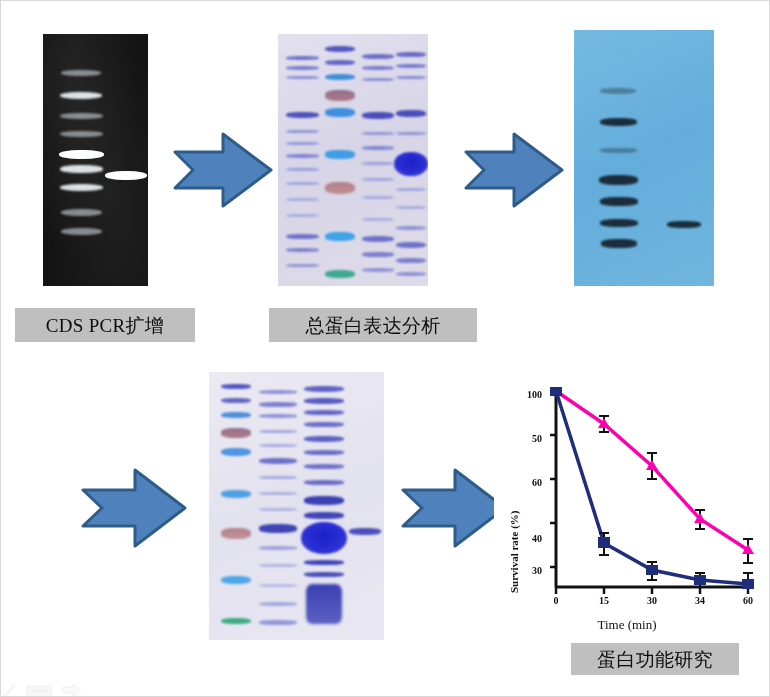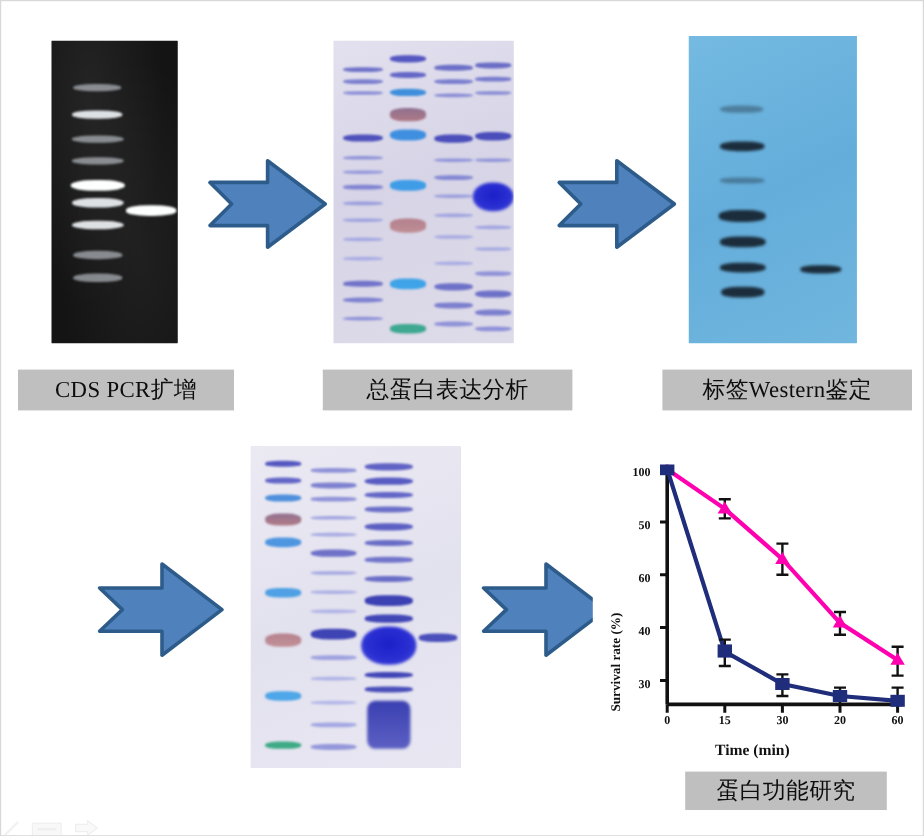--- a/index.html
+++ b/index.html
@@ -66,21 +66,21 @@
 
   
   .chartwrap{position:absolute;background:#ffffff;}
   .ylabel{
     position:absolute;
     transform:rotate(-90deg);
     transform-origin:left top;
     font-size:11px;font-weight:bold;color:#111;
     white-space:nowrap;
   }
-  .xlabel{position:absolute;font-size:13px;font-weight:bold;color:#111;
+  .xlabel{position:absolute;font-size:13px;font-weight:normal;color:#111;
     width:100%;text-align:center;}
   .ytick,.xtick{position:absolute;font-size:10px;color:#111;font-weight:bold;}
   .ytick{text-align:right;}
   .xtick{text-align:center;}
 
   
   .ghost{position:absolute;opacity:.5;}
 </style>
 </head>
 <body>
@@ -188,21 +188,20 @@
     <div class="wband soft" style="left:26px;top:58px;width:36px;height:6px;"></div>
     <div class="wband" style="left:26px;top:88px;width:37px;height:8px;"></div>
     <div class="wband soft" style="left:26px;top:118px;width:37px;height:5px;"></div>
     <div class="wband" style="left:25px;top:145px;width:39px;height:10px;"></div>
     <div class="wband" style="left:26px;top:167px;width:38px;height:9px;"></div>
     <div class="wband" style="left:26px;top:189px;width:38px;height:8px;"></div>
     <div class="wband" style="left:27px;top:209px;width:36px;height:9px;"></div>
     <div class="wband" style="left:93px;top:191px;width:34px;height:7px;"></div>
   </div>
 
-  <div class="caption" style="left:551px;top:307px;width:208px;height:34px;">标签Western鉴定</div>
 
   <div class="arrow" style="left:78px;top:463px;width:110px;height:88px;">
     <svg width="110" height="88" viewBox="0 0 110 88">
       <polygon points="4,26 56,26 56,6 106,44 56,82 56,62 4,62 23,44" fill="#4f81bd" stroke="#2e5c8a" stroke-width="3" stroke-linejoin="round"></polygon>
     </svg>
   </div>
 
   <div class="panel pagegel" style="left:208px;top:371px;width:175px;height:268px;">
     <div class="bg" style="background:linear-gradient(160deg,#ebeaf3 0%,#e2e1ee 50%,#e8e7f2 100%);"></div>
 
@@ -265,21 +264,21 @@
     </svg>
   </div>
 
   <div class="chartwrap" style="left:493px;top:376px;width:268px;height:262px;">
 
     <div class="ylabel" style="left:14px;top:216px;">Survival rate (%)</div>
 
     <div class="ytick" style="left:16px;top:12px;width:32px;">100</div>
     <div class="ytick" style="left:16px;top:56px;width:32px;">50</div>
     <div class="ytick" style="left:16px;top:100px;width:32px;">60</div>
-    <div class="ytick" style="left:16px;top:144px;width:32px;">40</div>
+    <div class="ytick" style="left:16px;top:156px;width:32px;">40</div>
     <div class="ytick" style="left:16px;top:188px;width:32px;">30</div>
 
     <svg width="210" height="222" viewBox="0 0 210 222" style="position:absolute;left:52px;top:10px;">
 
       <line x1="10" y1="4" x2="10" y2="200" stroke="#111" stroke-width="3"></line>
       <line x1="10" y1="200" x2="206" y2="200" stroke="#111" stroke-width="3"></line>
 
       <line x1="4" y1="4" x2="10" y2="4" stroke="#111" stroke-width="2.5"></line>
       <line x1="4" y1="48" x2="10" y2="48" stroke="#111" stroke-width="2.5"></line>
       <line x1="4" y1="92" x2="10" y2="92" stroke="#111" stroke-width="2.5"></line>
@@ -333,21 +332,21 @@
         <rect x="52" y="150" width="12" height="11"></rect>
         <rect x="100" y="178" width="12" height="10"></rect>
         <rect x="148" y="188" width="12" height="10"></rect>
         <rect x="196" y="192" width="12" height="10"></rect>
       </g>
     </svg>
 
     <div class="xtick" style="left:46px;top:218px;width:32px;">0</div>
     <div class="xtick" style="left:94px;top:218px;width:32px;">15</div>
     <div class="xtick" style="left:142px;top:218px;width:32px;">30</div>
-    <div class="xtick" style="left:190px;top:218px;width:32px;">20</div>
+    <div class="xtick" style="left:190px;top:218px;width:32px;">34</div>
     <div class="xtick" style="left:238px;top:218px;width:32px;">60</div>
 
     <div class="xlabel" style="left:28px;top:240px;width:210px;">Time (min)</div>
   </div>
 
   <div class="caption" style="left:570px;top:642px;width:168px;height:32px;">蛋白功能研究</div>
 
   <div class="ghost" style="left:0;top:682px;width:120px;height:15px;">
     <svg width="120" height="15" viewBox="0 0 120 15">
       <line x1="2" y1="14" x2="14" y2="2" stroke="#e4e4e4" stroke-width="2"></line>

